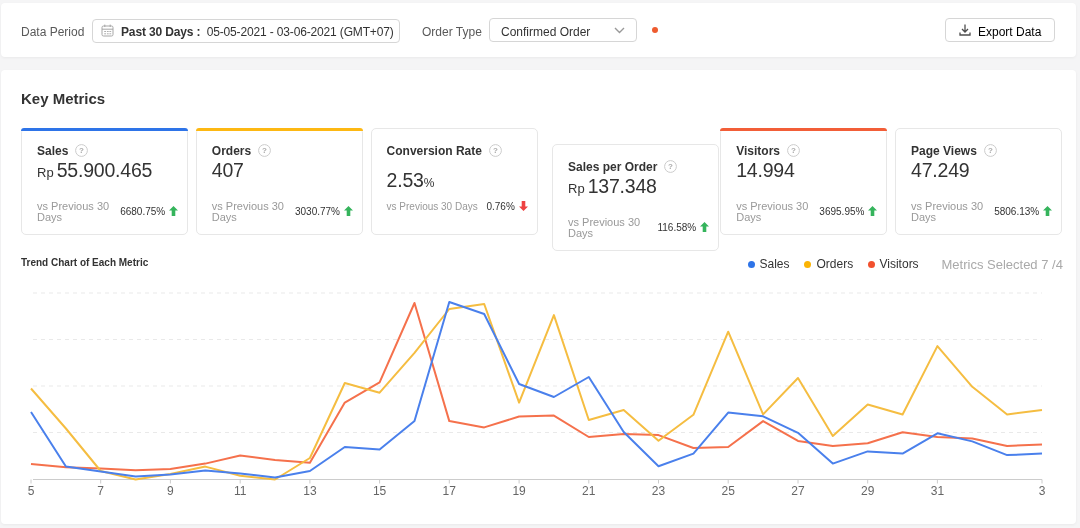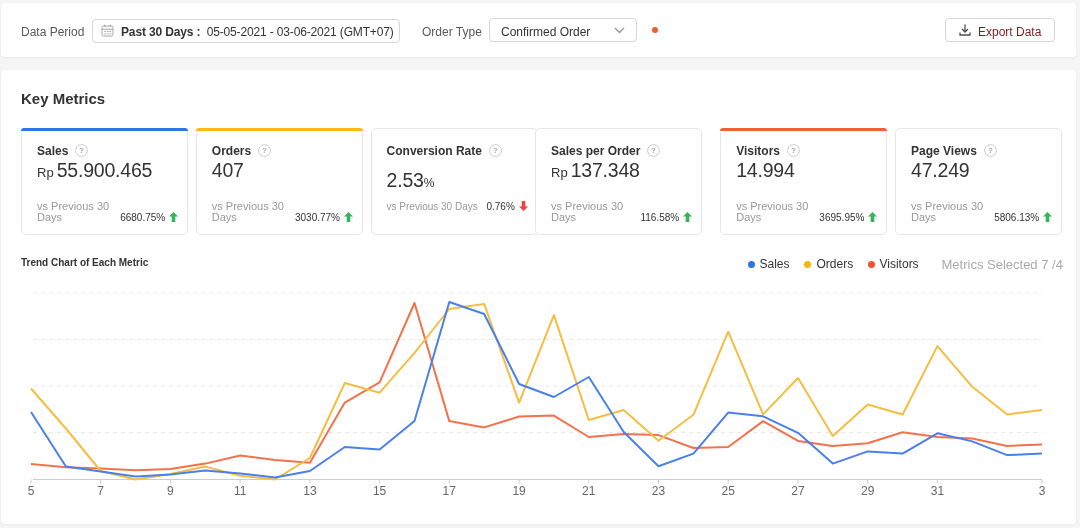--- a/index.html
+++ b/index.html
@@ -8,21 +8,21 @@
 .bar1 { position:absolute; left:1px; top:3px; width:1075px; height:54px; background:#fff; border-radius:4px; box-shadow:0 1px 3px rgba(0,0,0,0.05); }
 .panel { position:absolute; left:1px; top:70px; width:1075px; height:454px; background:#fff; border-radius:4px; box-shadow:0 1px 3px rgba(0,0,0,0.05); }
 .lbl { font-size:12px; color:#595959; }
 .inputbox { position:absolute; background:#fff; border:1px solid #d6d6d6; border-radius:4px; }
 .card { position:absolute; top:128px; width:167px; height:107px; background:#fff; border:1px solid #e7e7e7; border-radius:5px; }
 .cstrip { position:absolute; left:-1px; top:-1px; right:-1px; height:3px; border-radius:5px 5px 0 0; }
 .ct { position:absolute; left:15px; top:14px; font-size:12px; font-weight:bold; color:#333; line-height:16px; white-space:nowrap; }
 .cv { position:absolute; left:15px; top:29.5px; line-height:22px; font-weight:normal; color:#333; white-space:nowrap; }
 .cv .rp { font-size:13px; margin-right:3px; }
 .cv .big { font-size:19.5px; letter-spacing:-0.2px; }
-.crow { position:absolute; left:15px; right:9px; top:71.5px; display:flex; justify-content:space-between; align-items:flex-end; }
+.crow { position:absolute; left:15px; right:9px; top:71.5px; display:flex; justify-content:space-between; align-items:center; }
 .cl { font-size:11px; line-height:11.5px; color:#999; width:90px; }
 .cp { font-size:10px; line-height:11.5px; color:#333; white-space:nowrap; }
 .qx { display:inline-block; vertical-align:-2px; margin-left:7px; }
 svg text { font-family:"Liberation Sans",sans-serif; }
 </style>
 </head>
 <body>
 <div class="bar1"></div>
 <div class="panel"></div>
 
@@ -46,21 +46,21 @@
 <div class="abs" style="left:501px; top:25px; font-size:12px; color:#333;">Confirmed Order</div>
 <svg class="abs" style="left:614px; top:27px;" width="11" height="7" viewBox="0 0 11 7" fill="none" stroke="#999" stroke-width="1.4">
     <path d="M1 1 L5.5 5.5 L10 1"></path>
   </svg>
 <div class="abs" style="left:652px; top:27px; width:6px; height:6px; border-radius:50%; background:#ee5b2e;"></div>
 <div class="inputbox" style="left:945px; top:18px; width:110px; height:24px;"></div>
 <svg class="abs" style="left:958px; top:23px;" width="14" height="14" viewBox="0 0 14 14" fill="none" stroke="#4d4d4d" stroke-width="1.3">
   <path d="M7 1.5 V8.5 M4 6 L7 9 L10 6"></path>
   <path d="M2 9.5 V12 H12 V9.5"></path>
 </svg>
-<div class="abs" style="left:978px; top:25px; font-size:12px; color:#7f1d1d;">Export Data</div>
+<div class="abs" style="left:978px; top:25px; font-size:12px; color:#000000;">Export Data</div>
 
 <div class="abs" style="left:21px; top:90px; font-size:15px; font-weight:bold; color:#333;">Key Metrics</div>
 
 <div class="card" style="left:21px;">
   <div class="cstrip" style="background:#2e74e8;"></div>
   <div class="ct">Sales<span class="qx"><svg width="13" height="13" viewBox="0 0 13 13">
           <circle cx="6.5" cy="6.5" r="5.9" fill="none" stroke="#ccc" stroke-width="1"></circle>
           <text x="6.5" y="9.3" font-size="8" fill="#aaa" text-anchor="middle">?</text>
         </svg></span></div>
   <div class="cv"><span class="rp">Rp</span><span class="big">55.900.465</span></div>
@@ -91,21 +91,21 @@
           <text x="6.5" y="9.3" font-size="8" fill="#aaa" text-anchor="middle">?</text>
         </svg></span></div>
   <div class="cv" style="top:39.5px;"><span class="big">2.53</span><span style="font-size:12px;">%</span></div>
   <div class="crow">
       <div class="cl" style="width:auto; white-space:nowrap; font-size:10px;">vs Previous 30 Days</div>
       <div class="cp">0.76% <svg width="9" height="10" viewBox="0 0 9 10" style="vertical-align:-1px; margin-left:1px;">
           <path d="M4.5 10 L0 5.5 H2.7 V0 H6.3 V5.5 H9 Z" fill="#ee4242"></path>
         </svg></div>
     </div>
 </div>
-<div class="card" style="left:535px;">
+<div class="card" style="left:552px;margin-top:16px;">
   <div class="ct">Sales per Order<span class="qx"><svg width="13" height="13" viewBox="0 0 13 13">
           <circle cx="6.5" cy="6.5" r="5.9" fill="none" stroke="#ccc" stroke-width="1"></circle>
           <text x="6.5" y="9.3" font-size="8" fill="#aaa" text-anchor="middle">?</text>
         </svg></span></div>
   <div class="cv"><span class="rp">Rp</span><span class="big">137.348</span></div>
   <div class="crow">
       <div class="cl">vs Previous 30 Days</div>
       <div class="cp">116.58% <svg width="9" height="10" viewBox="0 0 9 10" style="vertical-align:-1px; margin-left:1px;">
           <path d="M4.5 0 L9 4.5 H6.3 V10 H2.7 V4.5 H0 Z" fill="#35b45c"></path>
         </svg></div>

